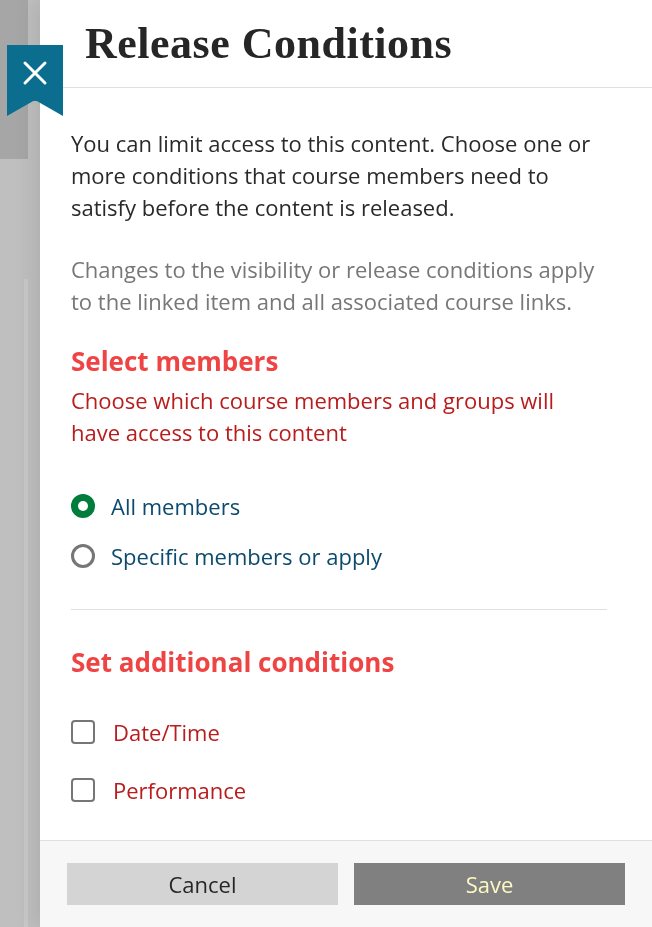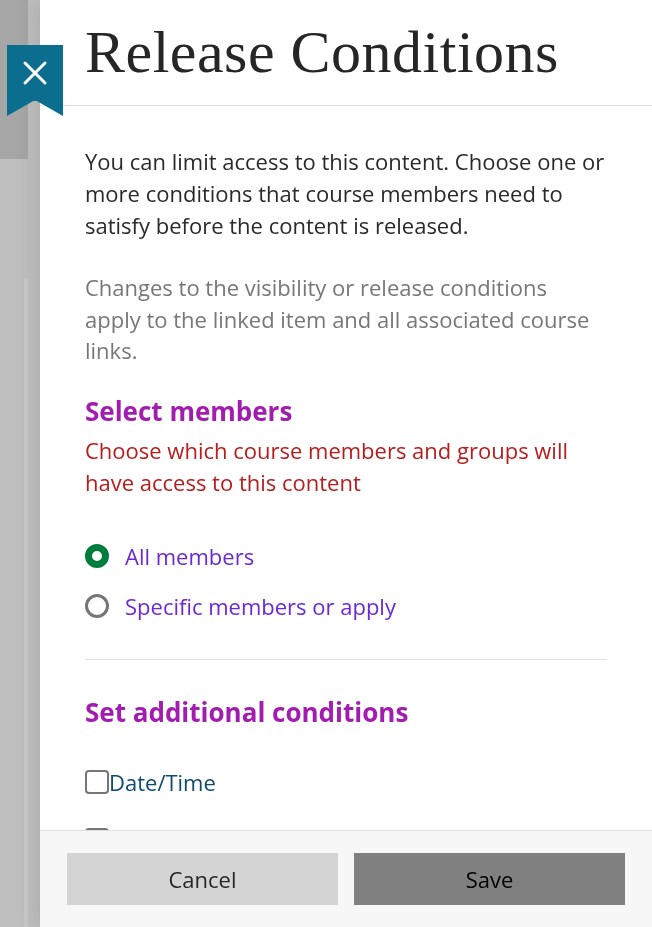--- a/index.html
+++ b/index.html
@@ -61,63 +61,63 @@
     width: 26px; height: 26px;
     stroke: #ffffff;
     stroke-width: 3;
     stroke-linecap: round;
   }
   .panel-header {
     padding: 18px 45px 18px 45px;
     border-bottom: 1px solid #e0e0e0;
   }
   .panel-title {
-    font-size: 60px;
-    font-weight: 400;
+    font-size: 44px;
+    font-weight: 700;
     letter-spacing: 0.5px;
     color: #262626;
     font-family: Georgia, "Times New Roman", serif;
   }
   .panel-body {
     flex: 1 1 auto;
     overflow: auto;
-    padding: 40px 45px 30px 45px;
+    padding: 40px 45px 30px 31px;
     color: #262626;
   }
   .intro {
     font-size: 22px;
     line-height: 1.45;
     color: #2a2a2a;
     margin-bottom: 30px;
   }
   .note {
     font-size: 22px;
     line-height: 1.45;
     color: #777777;
     margin-bottom: 26px;
   }
   .section-heading {
     font-size: 26px;
     font-weight: 700;
-    color: #a21caf;
+    color: #ef4444;
     margin-bottom: 6px;
   }
   .section-sub {
     font-size: 22px;
     line-height: 1.45;
     color: #b91c1c;
     margin-bottom: 32px;
   }
   .radio-row {
     display: flex;
     align-items: center;
     gap: 16px;
     padding: 10px 0;
     font-size: 22px;
-    color: #6d28d9;
+    color: #0c4a6e;
     cursor: pointer;
   }
   .radio-outer {
     width: 24px; height: 24px;
     border: 3px solid #767676;
     border-radius: 50%;
     display: flex;
     align-items: center;
     justify-content: center;
     flex: 0 0 auto;
@@ -134,53 +134,54 @@
   }
   .radio-outer.selected .radio-dot { display: block; }
   .divider {
     height: 1px;
     background: #e0e0e0;
     margin: 28px 0 34px 0;
   }
   .check-row {
     display: flex;
     align-items: center;
+    gap: 18px;
     padding: 14px 0;
     font-size: 22px;
-    color: #0c4a6e;
+    color: #b91c1c;
     cursor: pointer;
   }
   .checkbox {
     width: 24px; height: 24px;
     border: 2px solid #767676;
     border-radius: 4px;
     flex: 0 0 auto;
   }
   .panel-footer {
     border-top: 1px solid #e0e0e0;
     background: #f7f7f7;
     padding: 22px 27px;
     display: flex;
     gap: 16px;
   }
   .btn {
     flex: 1 1 0;
-    height: 52px;
+    height: 42px;
     border: none;
     font-size: 22px;
     cursor: pointer;
     font-family: inherit;
   }
   .btn-cancel {
     background: #d4d4d4;
     color: #262626;
   }
   .btn-save {
     background: #808080;
-    color: #000000;
+    color: #fef9c3;
   }
 </style>
 </head>
 <body>
 
 <div class="backdrop">
   <div class="stripe"></div>
   <div class="vstick"></div>
 
   <div class="close-tab">

